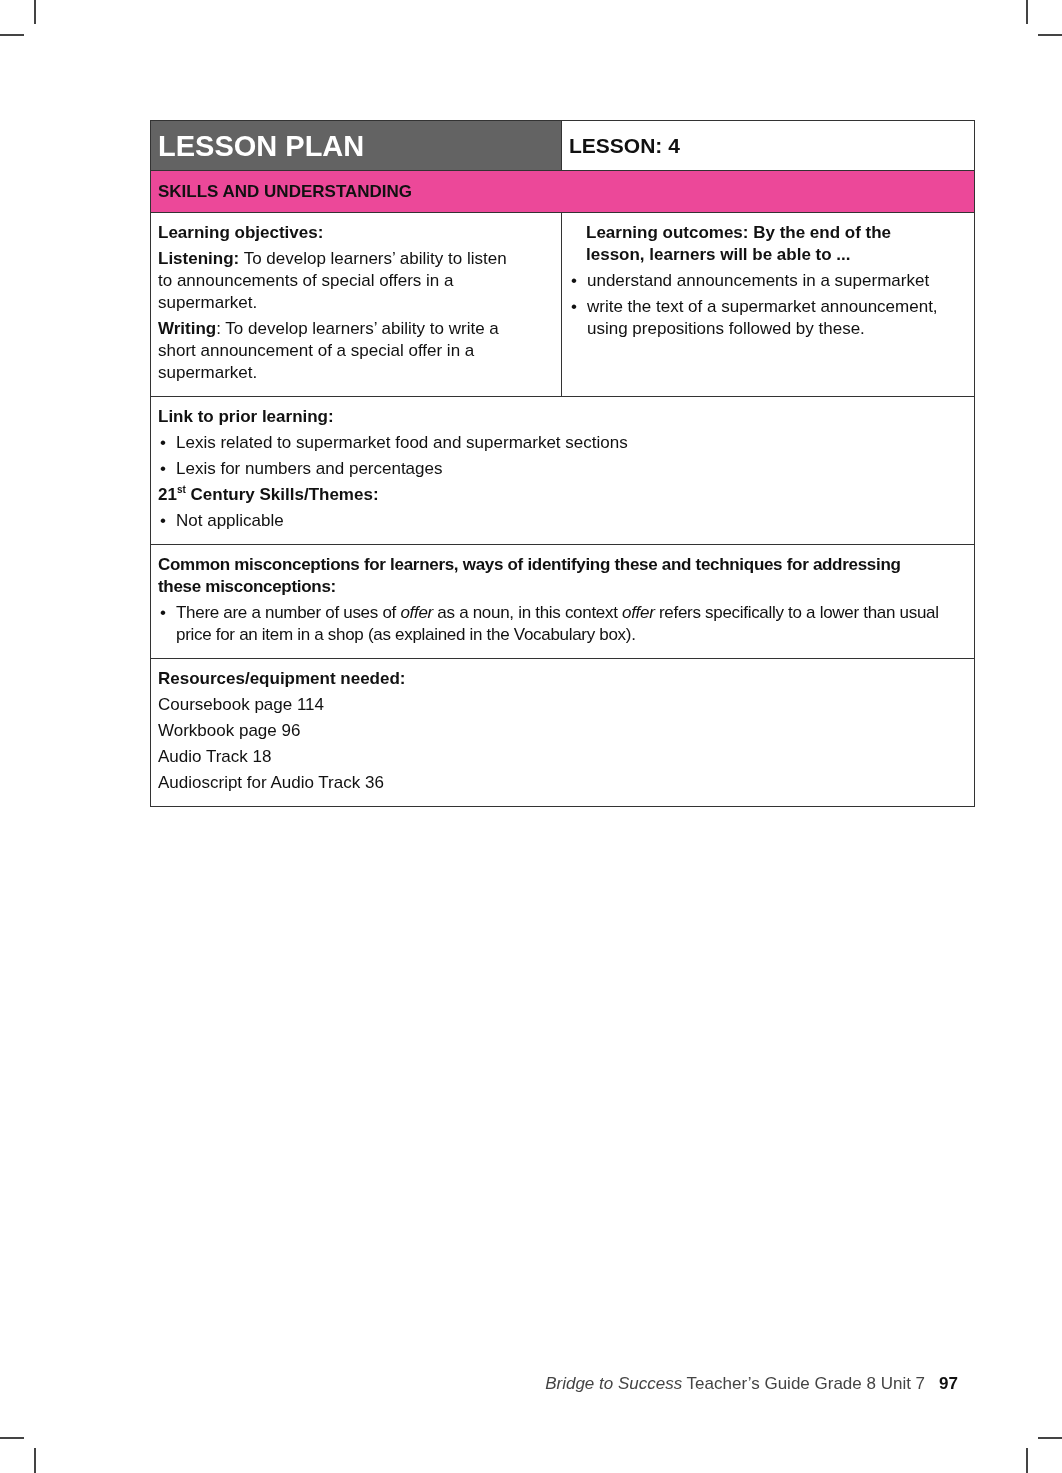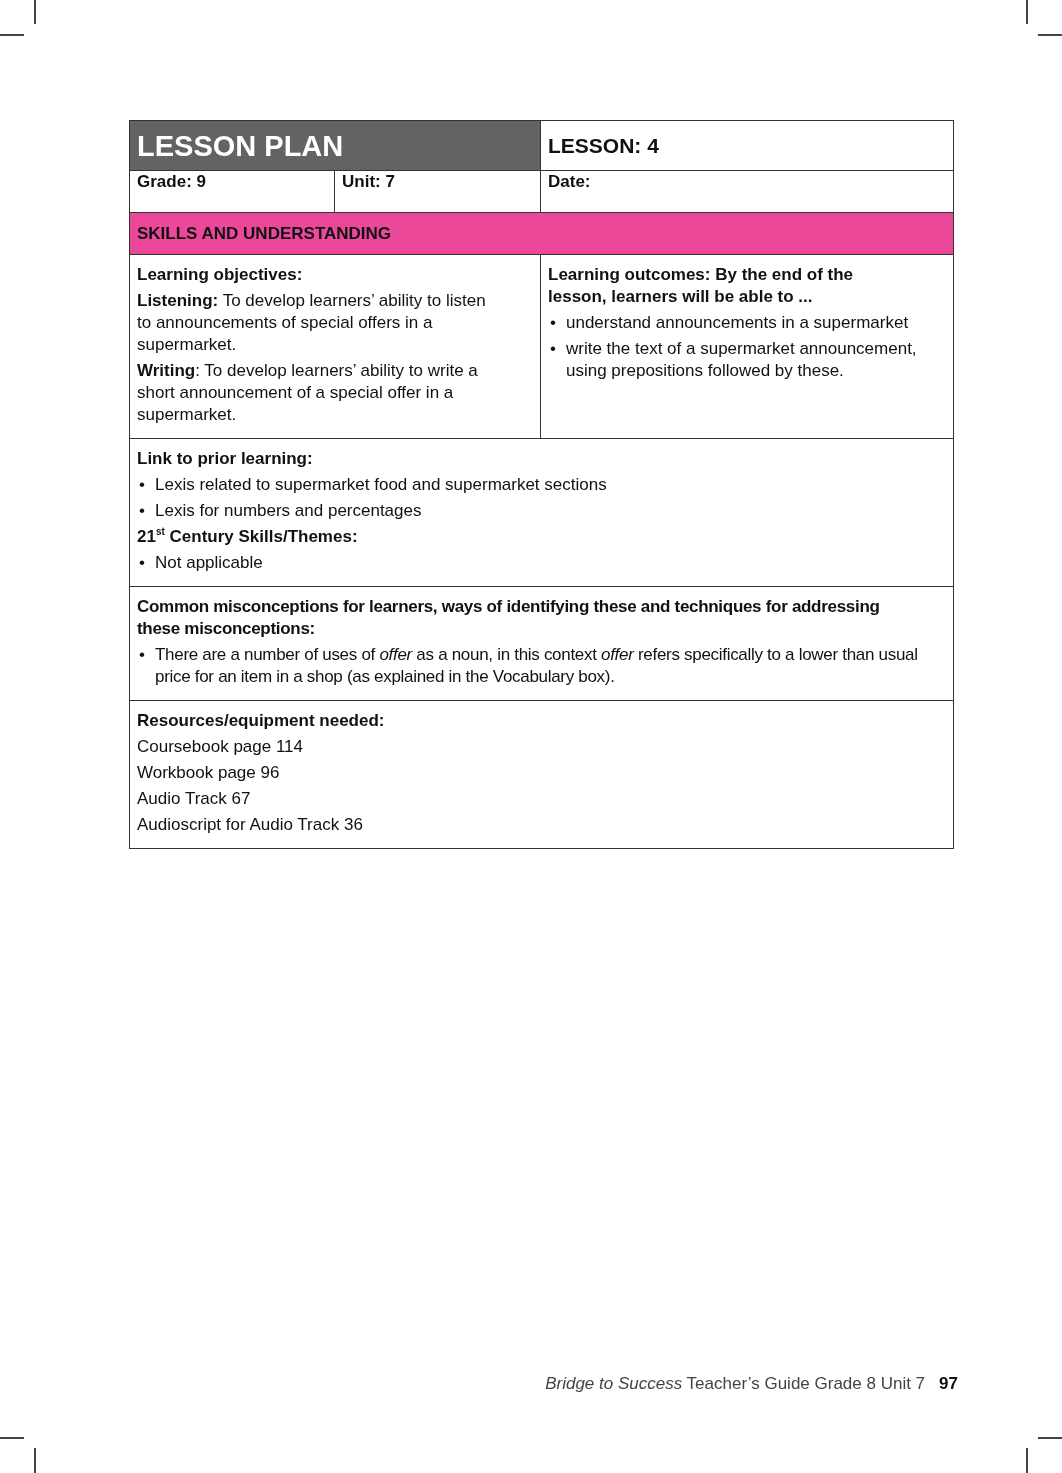--- a/index.html
+++ b/index.html
@@ -2,21 +2,21 @@
 <html><head>
 <meta charset="utf-8">
 <style>
   html, body { margin: 0; padding: 0; }
   body {
     width: 1062px; height: 1473px; position: relative; background: #ffffff;
     font-family: "Liberation Sans", sans-serif; color: #111; overflow: hidden;
   }
   .crop { position: absolute; background: #444; }
   table.plan {
-    position: absolute; left: 129px; top: 120px; width: 824px;
+    position: absolute; left: 150px; top: 120px; width: 824px;
     border-collapse: collapse; table-layout: fixed; padding-left: 26px;
   }
   table.plan td {
     border: 1.5px solid #333; vertical-align: top; padding: 0 7px;
     font-size: 17px; line-height: 22px;
   }
   .title-cell { background: #636363; color: #fff; font-weight: bold; font-size: 29px !important; height: 49px; vertical-align: middle !important; }
   .lesson-cell { font-weight: bold; font-size: 21px !important; vertical-align: middle !important; }
   .row-small td { height: 41px; vertical-align: middle; font-weight: bold; }
   .section-hdr { background: #ec4899; font-weight: bold; height: 41px; vertical-align: middle !important; }
@@ -51,36 +51,31 @@
   <colgroup>
       <col style="width:205px">
       <col style="width:206px">
       <col style="width:413px">
     </colgroup>
   <tbody>
       <tr>
     <td colspan="2" class="title-cell">LESSON PLAN</td>
     <td class="lesson-cell">LESSON: 4</td>
   </tr>
-  <tr class="row-small">
-    <td>Grade: 9</td>
-    <td>Unit: 7</td>
-    <td>Date:</td>
-  </tr>
   <tr>
     <td colspan="3" class="section-hdr">SKILLS AND UNDERSTANDING</td>
   </tr>
   <tr>
     <td colspan="2" class="cell-pad" style="height:160px;">
       <p class="b">Learning objectives:</p>
       <p style="padding-right:30px;"><span class="b">Listening:</span><span> To develop learners’ ability to listen to announcements of special offers in a supermarket.</span></p>
       <p style="padding-right:30px;"><span class="b">Writing</span><span>: To develop learners’ ability to write a short announcement of a special offer in a supermarket.</span></p>
     </td>
     <td class="cell-pad">
-      <p class="b" style="padding-right:50px;">Learning outcomes: By the end of the lesson, learners will be able to ...</p>
+      <p class="b" style="padding-right:50px;margin-left:17px;">Learning outcomes: By the end of the lesson, learners will be able to ...</p>
       <ul>
         <li>understand announcements in a supermarket</li>
         <li style="padding-right:10px;">write the text of a supermarket announcement, using prepositions followed by these.</li>
       </ul>
     </td>
   </tr>
   <tr>
     <td colspan="3" class="cell-pad">
       <p class="b">Link to prior learning:</p>
       <ul>
@@ -99,21 +94,21 @@
       <ul>
         <li><span>There are a number of uses of </span><span class="i">offer</span><span> as a noun, in this context </span><span class="i">offer</span><span> refers specifically to a lower than usual price for an item in a shop (as explained in the Vocabulary box).</span></li>
       </ul>
     </td>
   </tr>
   <tr>
     <td colspan="3" class="cell-pad">
       <p class="b">Resources/equipment needed:</p>
       <p>Coursebook page 114</p>
       <p>Workbook page 96</p>
-      <p>Audio Track 67</p>
+      <p>Audio Track 18</p>
       <p>Audioscript for Audio Track 36</p>
     </td>
   </tr>
 </tbody>
   </table>
 
 <div class="footer">
   <span class="i">Bridge to Success</span><span> Teacher’s Guide Grade 8 Unit 7</span><span class="pg b">97</span>
 </div>
 

